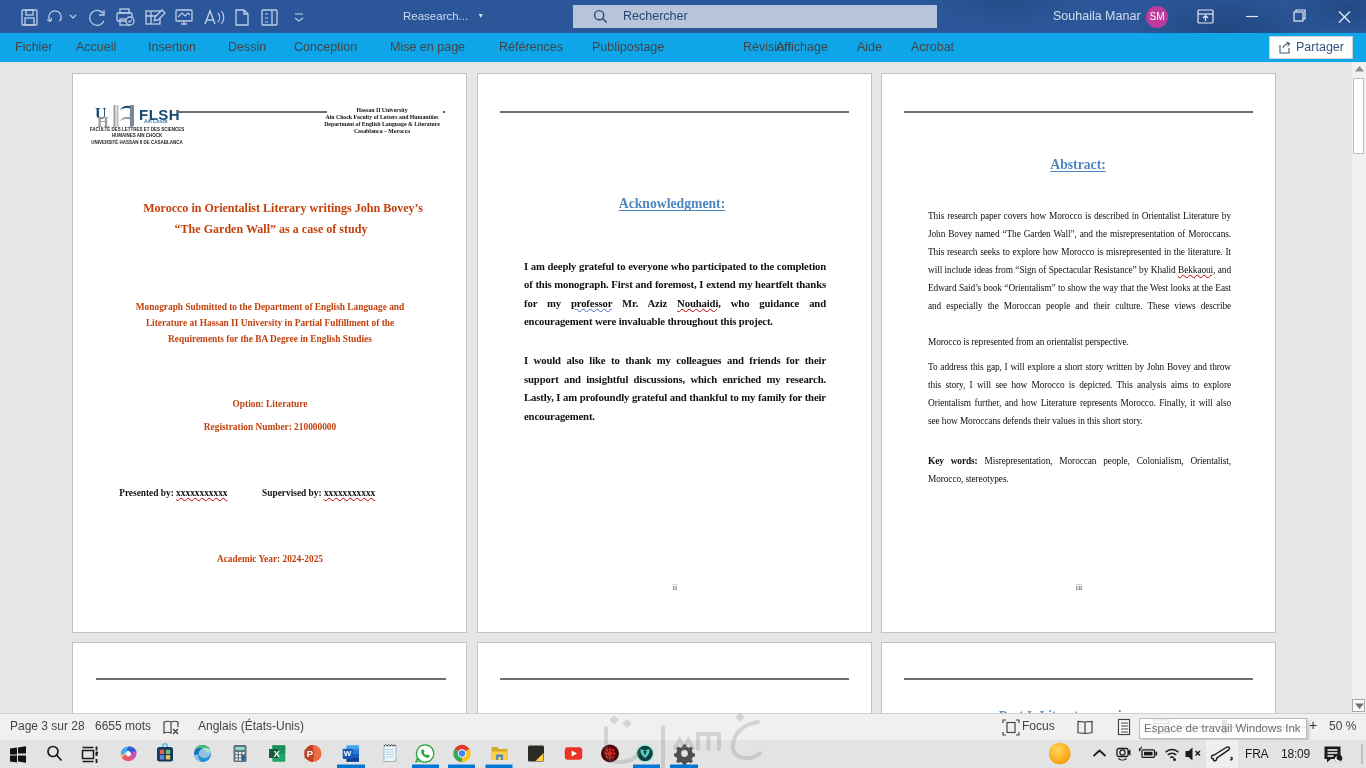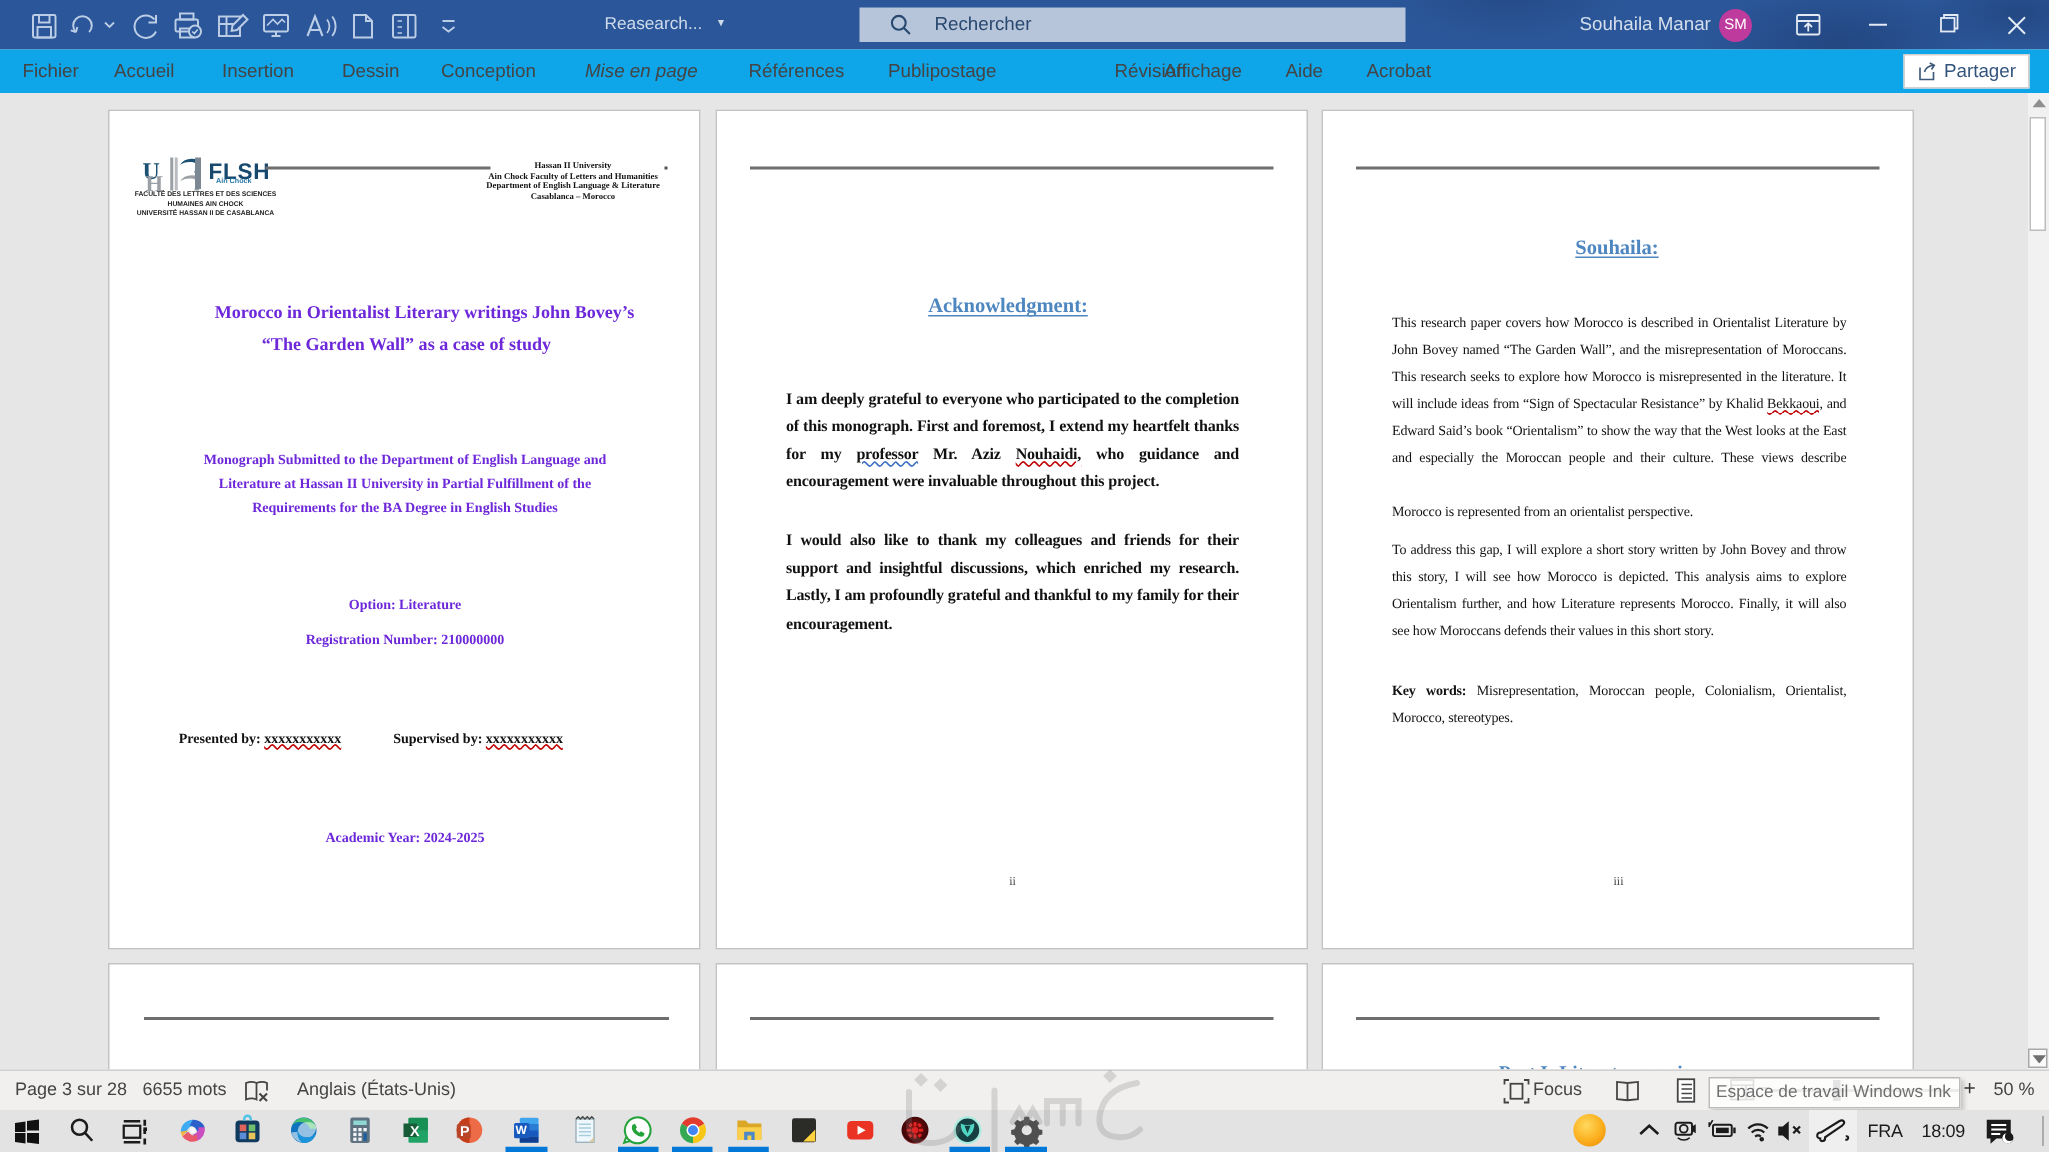--- a/index.html
+++ b/index.html
@@ -26,21 +26,21 @@
 .tab { position:absolute; top:0; height:29px; line-height:29px; color:#444; font-size:12.5px; }
 #partager { position:absolute; left:1269px; top:3px; width:84px; height:23px; background:#fff; border:1px solid #d3d1cf; color:#33557d; font-size:12.5px; line-height:21px; text-align:center; }
 
 
 #docarea { position:absolute; left:0; top:62px; width:1352px; height:651px; background:#e7e6e6; overflow:hidden; }
 .page { position:absolute; width:395px; background:#fff; border:1px solid #c3c3c3; }
 .row1 { top:11px; height:560px; }
 .row2 { top:580px; height:560px; }
 .p1 { left:72px; } .p2 { left:477px; } .p3 { left:881px; }
 .hrule { position:absolute; left:22px; width:349px; height:1.6px; background:#6e6e6e; }
-.cl { position:absolute; text-align:center; font-family:"Liberation Serif", serif; color:#6d28d9; }
+.cl { position:absolute; text-align:center; font-family:"Liberation Serif", serif; color:#c2410c; }
 .jl { position:absolute; text-align:justify; overflow:hidden; font-family:"Liberation Serif", serif; color:#111; white-space:normal; }
 .jl::after { content:""; display:inline-block; width:100%; height:0; }
 .ll { position:absolute; font-family:"Liberation Serif", serif; color:#111; white-space:nowrap; }
 .b { font-weight:bold; }
 .body2 { font-size:10.7px; line-height:18.6px; height:18.6px; letter-spacing:-0.13px; }
 .body3 { font-size:9.35px; line-height:18px; height:18px; letter-spacing:-0.1px; }
 .heading { color:#4e86c0; font-weight:bold; text-decoration:underline; text-decoration-skip-ink:none; text-underline-offset:1.5px; font-size:13.7px; font-family:"Liberation Serif", serif; }
 .sqr { text-decoration:underline; text-decoration-style:wavy; text-decoration-color:#c00000; text-decoration-thickness:1px; text-underline-offset:1px; }
 .sqb { text-decoration:underline; text-decoration-style:wavy; text-decoration-color:#3b6fc4; text-decoration-thickness:1px; text-underline-offset:1px; }
 
@@ -125,21 +125,21 @@
       <path d="M149 11.5 l11 11 M160 11.5 l-11 11" stroke-width="1.3"></path>
     </svg>
   </div>
 
   <div id="tabrow">
     <div class="tab" style="left:15px;">Fichier</div>
     <div class="tab" style="left:76px;">Accueil</div>
     <div class="tab" style="left:148px;">Insertion</div>
     <div class="tab" style="left:228px;">Dessin</div>
     <div class="tab" style="left:294px;">Conception</div>
-    <div class="tab" style="left:390px;font-style:italic;">Mise en page</div>
+    <div class="tab" style="left:390px;">Mise en page</div>
     <div class="tab" style="left:499px;">Références</div>
     <div class="tab" style="left:592px;">Publipostage</div>
     <div class="tab" style="left:699px;margin-left:44px;">Révision</div>
     <div class="tab" style="left:776px;">Affichage</div>
     <div class="tab" style="left:857px;">Aide</div>
     <div class="tab" style="left:911px;">Acrobat</div>
     <div id="partager"><svg style="position:relative;top:3px;margin-right:4px;" width="14" height="14" viewBox="0 0 14 14" fill="none" stroke="#3d5a7a" stroke-width="1.1">
           <path d="M2 5 v8 h9 v-5"></path>
           <path d="M5 8 q1 -4 6 -4.5 M8.5 2 l3 1.5 l-1.8 2.8"></path>
         </svg>Partager</div>
@@ -184,21 +184,21 @@
       <div class="ll b body2" style="left:46px; top:238.3px;">encouragement were invaluable throughout this project.</div>
       <div class="jl b body2" style="left:46px; top:277px; width:302px;">I would also like to thank my colleagues and friends for their</div>
       <div class="jl b body2" style="left:46px; top:295.6px; width:302px;">support and insightful discussions, which enriched my research.</div>
       <div class="jl b body2" style="left:46px; top:314.2px; width:302px;">Lastly, I am profoundly grateful and thankful to my family for their</div>
       <div class="ll b body2" style="left:46px; top:332.8px;">encouragement.</div>
       <div class="cl" style="left:46px; top:508.5px; width:302px; font-size:8px; color:#444;">ii</div>
     </div>
 
     <div class="page row1 p3">
       <div class="hrule" style="top:37.2px;"></div>
-      <div class="cl heading" style="left:45px; top:83px; width:302px;">Souhaila:</div>
+      <div class="cl heading" style="left:45px; top:83px; width:302px;">Abstract:</div>
       <div class="jl body3" style="left:46px; top:132.5px; width:303px;">This research paper covers how Morocco is described in Orientalist Literature by</div>
       <div class="jl body3" style="left:46px; top:150.5px; width:303px;">John Bovey named “The Garden Wall”, and the misrepresentation of Moroccans.</div>
       <div class="jl body3" style="left:46px; top:168.5px; width:303px;">This research seeks to explore how Morocco is misrepresented in the literature. It</div>
       <div class="jl body3" style="left:46px; top:186.5px; width:303px;">will include ideas from “Sign of Spectacular Resistance” by Khalid <span class="sqr">Bekkaoui,</span> and</div>
       <div class="jl body3" style="left:46px; top:204.5px; width:303px;">Edward Said’s book “Orientalism” to show the way that the West looks at the East</div>
       <div class="jl body3" style="left:46px; top:222.5px; width:303px;">and especially the Moroccan people and their culture. These views describe</div>
       <div class="ll body3" style="left:46px; top:258.5px;">Morocco is represented from an orientalist perspective.</div>
       <div class="jl body3" style="left:46px; top:284px; width:303px;">To address this gap, I will explore a short story written by John Bovey and throw</div>
       <div class="jl body3" style="left:46px; top:302px; width:303px;">this story, I will see how Morocco is depicted. This analysis aims to explore</div>
       <div class="jl body3" style="left:46px; top:320px; width:303px;">Orientalism further, and how Literature represents Morocco. Finally, it will also</div>

